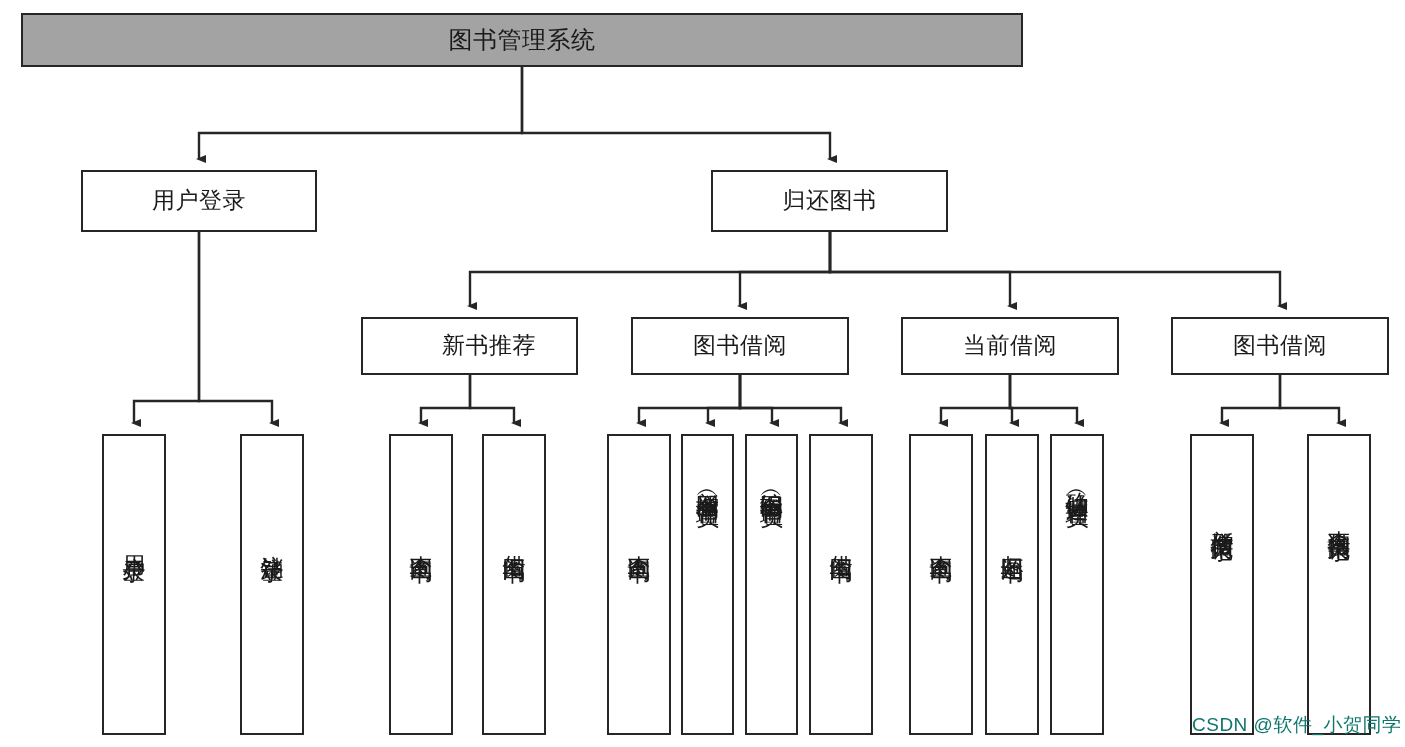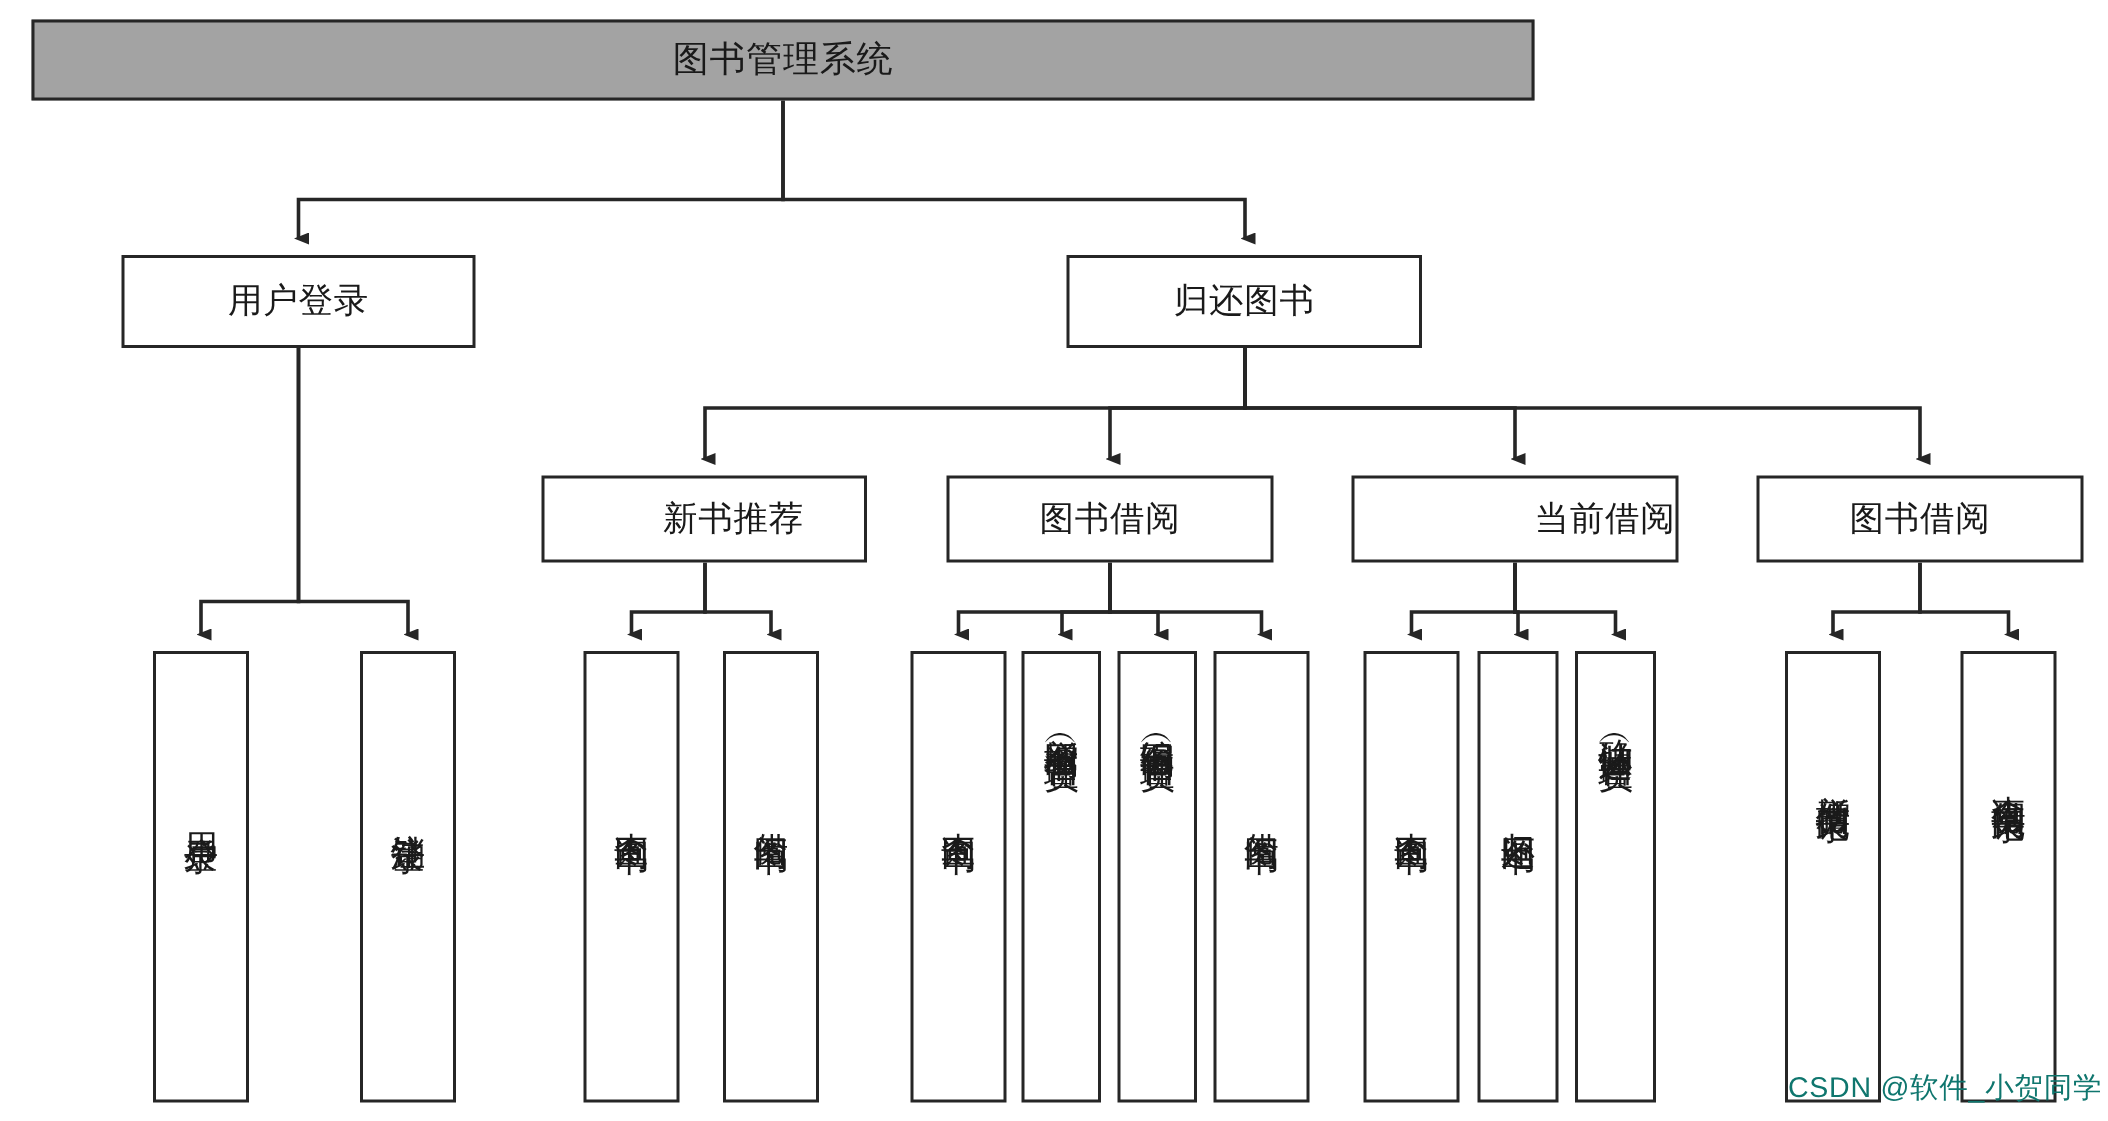--- a/index.html
+++ b/index.html
@@ -112,21 +112,21 @@
       </div>
       <div class="node-box horizontal" style="left: 711px; top: 170px; width: 237px; height: 62px; border-color: rgb(38, 38, 38); background: rgb(255, 255, 255);">
         <span class="node-label" style="color: rgb(26, 26, 26);">归还图书</span>
       </div>
       <div class="node-box horizontal" style="left: 361px; top: 317px; width: 217px; height: 58px; border-color: rgb(38, 38, 38); background: rgb(255, 255, 255); padding-left: 39px;">
         <span class="node-label" style="color: rgb(26, 26, 26);">新书推荐</span>
       </div>
       <div class="node-box horizontal" style="left: 631px; top: 317px; width: 218px; height: 58px; border-color: rgb(38, 38, 38); background: rgb(255, 255, 255);">
         <span class="node-label" style="color: rgb(26, 26, 26); text-align: right;">图书借阅</span>
       </div>
-      <div class="node-box horizontal" style="left: 901px; top: 317px; width: 218px; height: 58px; border-color: rgb(38, 38, 38); background: rgb(255, 255, 255); justify-content: flex-end;">
+      <div class="node-box horizontal" style="left: 901px; top: 317px; width: 218px; height: 58px; border-color: rgb(38, 38, 38); background: rgb(255, 255, 255);">
         <span class="node-label" style="color: rgb(26, 26, 26);">当前借阅</span>
       </div>
       <div class="node-box horizontal" style="left: 1171px; top: 317px; width: 218px; height: 58px; border-color: rgb(38, 38, 38); background: rgb(255, 255, 255);">
         <span class="node-label" style="color: rgb(26, 26, 26);">图书借阅</span>
       </div>
       <div class="node-box vertical" style="left: 102px; top: 434px; width: 64px; height: 301px; border-color: rgb(38, 38, 38); background: rgb(255, 255, 255); padding-top: 101px;">
         <span class="node-label" style="color: rgb(26, 26, 26);">用户登录</span>
       </div>
       <div class="node-box vertical" style="left: 240px; top: 434px; width: 64px; height: 301px; border-color: rgb(38, 38, 38); background: rgb(255, 255, 255); padding-top: 101px;">
         <span class="node-label" style="color: rgb(26, 26, 26);">注销登录</span>

